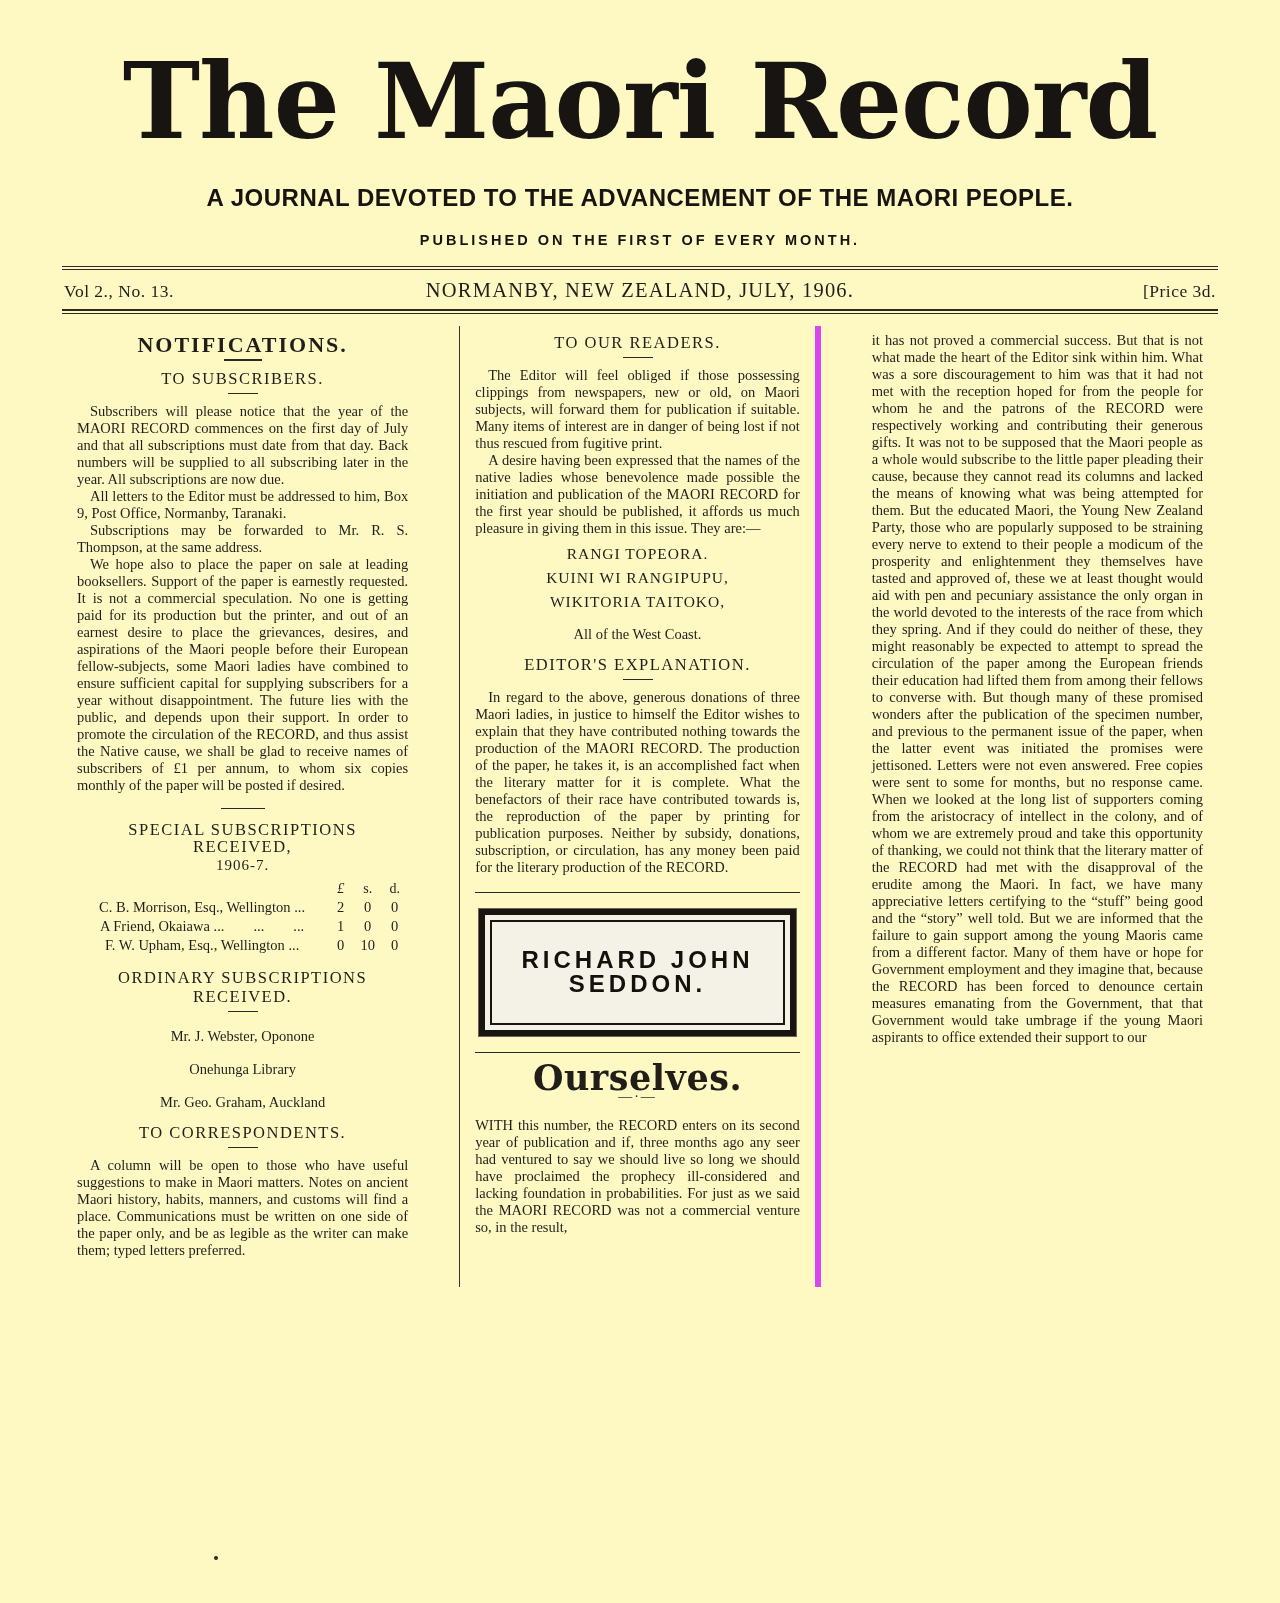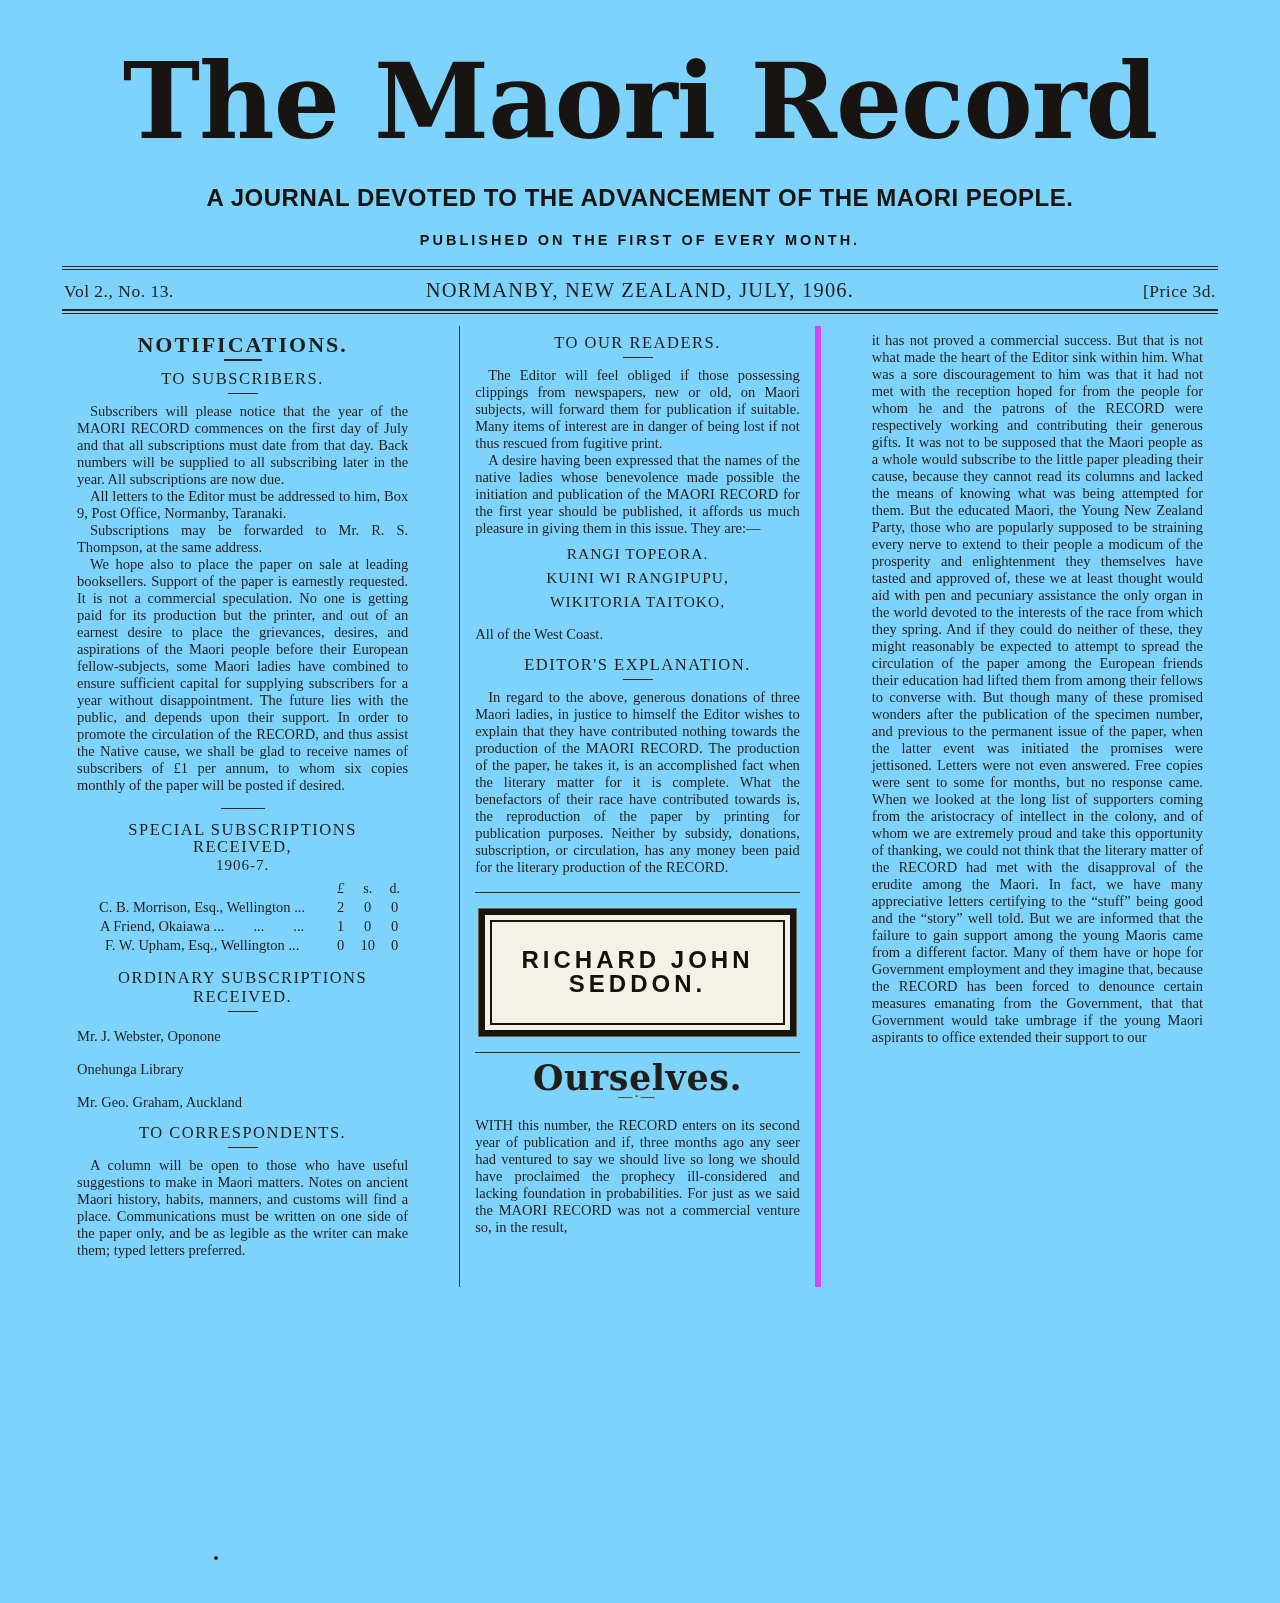--- a/index.html
+++ b/index.html
@@ -7,21 +7,21 @@
   body {
     width: 1280px;
     background: #e9e6df;
     font-family: "Liberation Serif", "DejaVu Serif", serif;
   }
   .page {
     position: relative;
     width: 1280px;
     height: 1603px;
     margin: 0 auto;
-    background: #7dd3fc;
+    background: #fef9c3;
     color: #211e1a;
     overflow: hidden;
   }
   
   .masthead { text-align: center; padding-top: 50px; }
   .masthead-title {
     font-family: "DejaVu Serif", serif;
     font-weight: bold;
     font-size: 104px;
     line-height: 1.0;
@@ -75,21 +75,21 @@
   .col {
     width: 33.333%;
     padding: 6px 15px 28px;
     font-size: 14.5px;
     line-height: 17px;
     text-align: justify;
   }
   .col-2 { border-left: 1px solid #37332d; border-right: 6px solid #d946ef; }
   p.body { margin: 0; text-indent: 13px; }
   p.body.noindent { text-indent: 0; }
-  p.plain { margin: 16px 0 5px; text-indent: 0; text-align: left; }
+  p.plain { margin: 16px 0 5px; text-indent: 0; text-align: center; }
   .h1 {
     margin: 4px 0 2px;
     text-align: center;
     font-weight: bold;
     font-size: 22px;
     letter-spacing: 2px;
     text-indent: 0;
   }
   .h2 {
     margin: 13px 0 2px;

